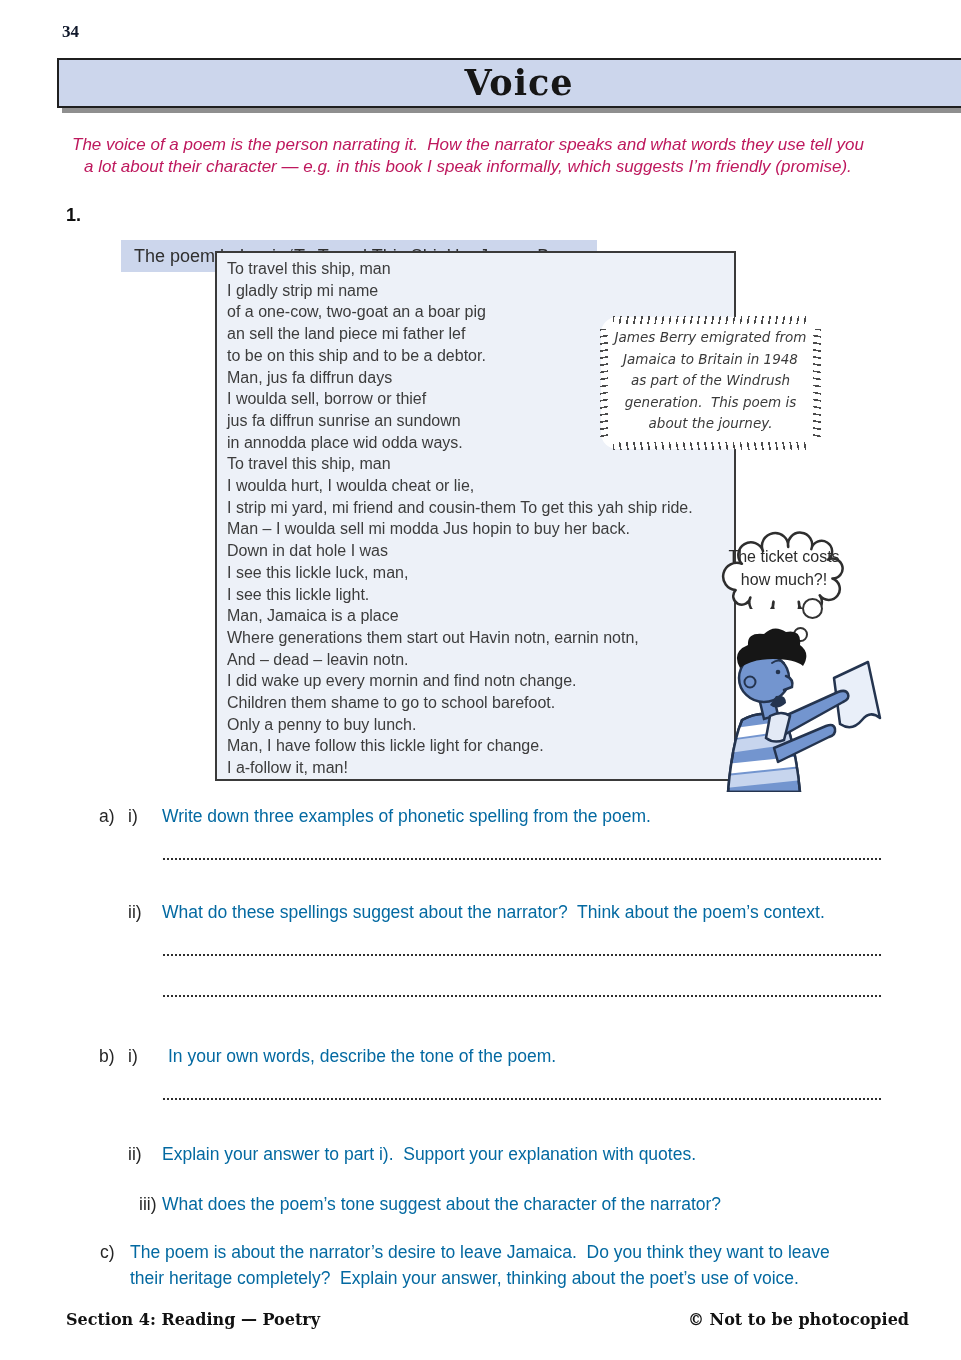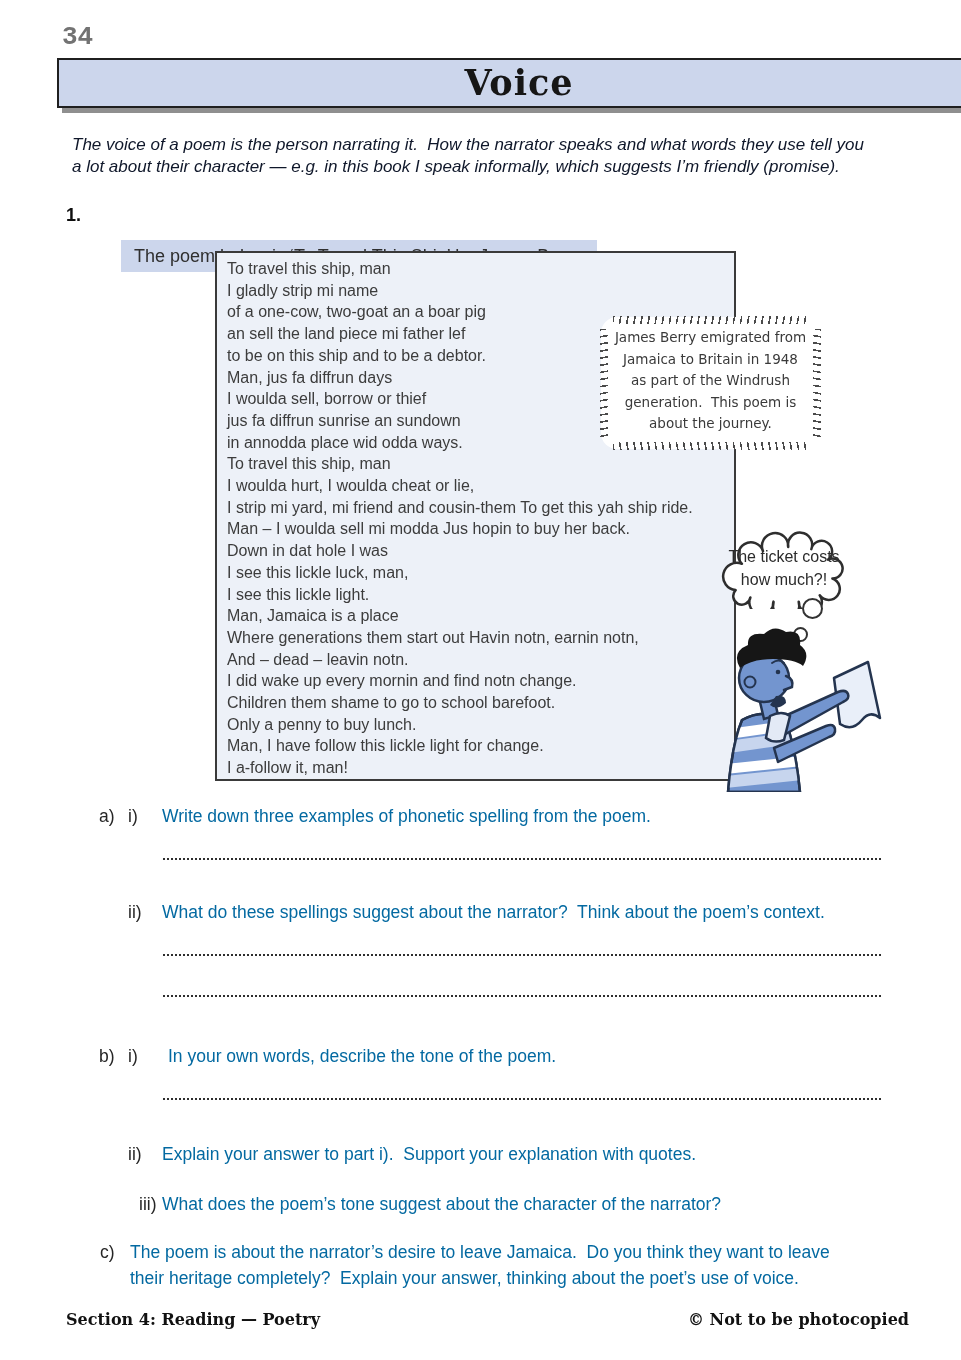--- a/index.html
+++ b/index.html
@@ -4,49 +4,49 @@
 <style>
   * { margin:0; padding:0; box-sizing:border-box; }
   body { background:#ffffff; }
   .page {
     position:relative; width:961px; height:1360px; background:#ffffff;
     font-family:"Liberation Sans", sans-serif; overflow:hidden;
   }
   .abs { position:absolute; }
   .nw { white-space:pre; }
 
-  .pagenum { left:62px; top:22px; font-family:Liberation Mono, monospace; font-weight:bold; font-size:26px; color:#737373; }
+  .pagenum { left:62px; top:22px; font-family:Liberation Serif, serif; font-weight:bold; font-size:17px; color:#0f172a; }
 
   .banner {
     left:57px; top:58px; width:924px; height:50px;
     background:#ccd6ec; border:2px solid #1f1f1f;
     box-shadow:5px 5px 0 #8f8f8f;
     text-align:center;
   }
   .banner .title {
     font-family:"DejaVu Serif",serif; font-weight:bold; font-size:35px;
     line-height:46px; color:#161616; letter-spacing:1px;
   }
 
-  .intro { left:72px; top:134px; font-style:italic; font-size:17px; line-height:21.5px; color:#0f172a; }
+  .intro { left:72px; top:134px; font-style:italic; font-size:17px; line-height:21.5px; color:#be185d;text-align:center; }
 
   .q1num { left:66px; top:205px; font-weight:bold; font-size:18px; color:#0e0e0e; }
   .q1prompt {
     left:121px; top:200px; height:32px; line-height:32px; padding:0 13px;
     background:#ccd6ec; font-size:18px; color:#2f2f2f;margin-top:40px;
   }
 
   .poembox { left:215px; top:251px; width:521px; height:530px; background:#edf1f8; border:2px solid #3a3a3a; z-index:1; }
   .poem { left:227px; top:258px; font-size:16px; line-height:21.7px; color:#3c3c3c; z-index:2; }
 
   
   .note { left:601px; top:317px; width:219px; height:132px; background:#ffffff; border-radius:16px; z-index:5; }
   .note-text {
     padding-top:10px; text-align:center; font-family:"DejaVu Sans",sans-serif;
-    font-size:13.5px; line-height:21.5px; color:#3a3a3a;
+    font-style:italic; font-size:13.5px; line-height:21.5px; color:#3a3a3a;
   }
   .tick { position:absolute; }
   .tick-t { top:-1px; left:12px; right:12px; height:8px;
     background-image:repeating-linear-gradient(100deg,#4a4a4a 0 1.6px,transparent 1.6px 7px); }
   .tick-b { bottom:-1px; left:12px; right:12px; height:8px;
     background-image:repeating-linear-gradient(80deg,#4a4a4a 0 1.6px,transparent 1.6px 7px); }
   .tick-l { left:-1px; top:12px; bottom:12px; width:8px;
     background-image:repeating-linear-gradient(170deg,#4a4a4a 0 1.6px,transparent 1.6px 7px); }
   .tick-r { right:-1px; top:12px; bottom:12px; width:8px;
     background-image:repeating-linear-gradient(190deg,#4a4a4a 0 1.6px,transparent 1.6px 7px); }

